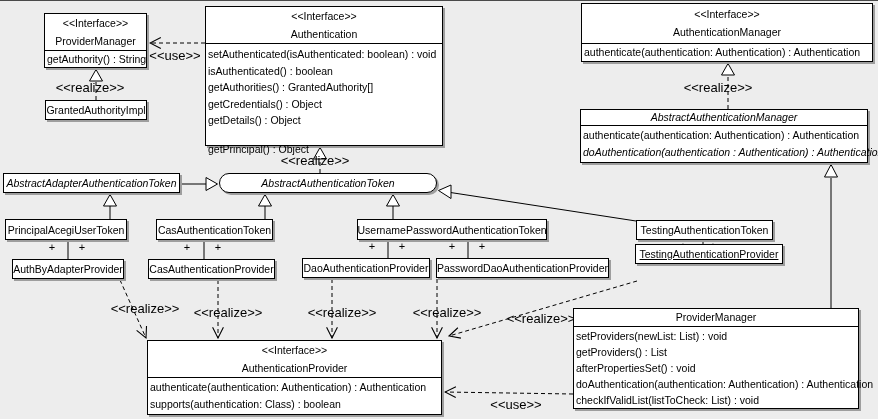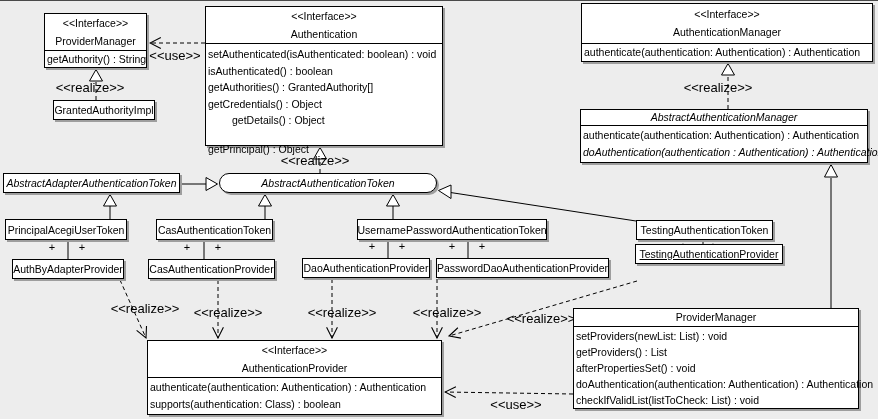--- a/index.html
+++ b/index.html
@@ -141,37 +141,37 @@
 <div class="box" style="left:44px;top:13px;width:101px;height:53px;">
   <div class="head sep" style="height:36px;">
     <div class="st">&lt;&lt;Interface&gt;&gt;</div>
     <div class="nm">ProviderManager</div>
   </div>
   <div class="methods">
       <div class="m" style="line-height:15px;">getAuthority() : String</div>
     </div>
 </div>
 
-<div class="box" style="left:45px;top:100px;width:100px;height:18px;margin-left:8px;">
+<div class="box" style="left:45px;top:100px;width:100px;height:18px;">
   <div class="head single">
       <div class="nm">GrantedAuthorityImpl</div>
     </div>
 </div>
 
 <div class="box" style="left:205px;top:6px;width:236px;height:138px;">
   <div class="head sep" style="height:36px;">
     <div class="st">&lt;&lt;Interface&gt;&gt;</div>
     <div class="nm">Authentication</div>
   </div>
   <div class="methods" style="padding-top:2px;">
     <div class="m" style="line-height:16.5px;">setAuthenticated(isAuthenticated: boolean) : void</div>
     <div class="m" style="line-height:16.5px;">isAuthenticated() : boolean</div>
     <div class="m" style="line-height:16.5px;">getAuthorities() : GrantedAuthority[]</div>
     <div class="m" style="line-height:16.5px;">getCredentials() : Object</div>
-    <div class="m" style="line-height:16.5px;margin-left:24px;">getDetails() : Object</div>
+    <div class="m" style="line-height:16.5px;">getDetails() : Object</div>
     <div class="m" style="line-height:16.5px;margin-top:12px;">getPrincipal() : Object</div>
   </div>
 </div>
 
 <div class="box" style="left:581px;top:3px;width:290px;height:57px;">
   <div class="head sep" style="height:38px;padding-top:1px;">
     <div class="st">&lt;&lt;Interface&gt;&gt;</div>
     <div class="nm">AuthenticationManager</div>
   </div>
   <div class="methods">

